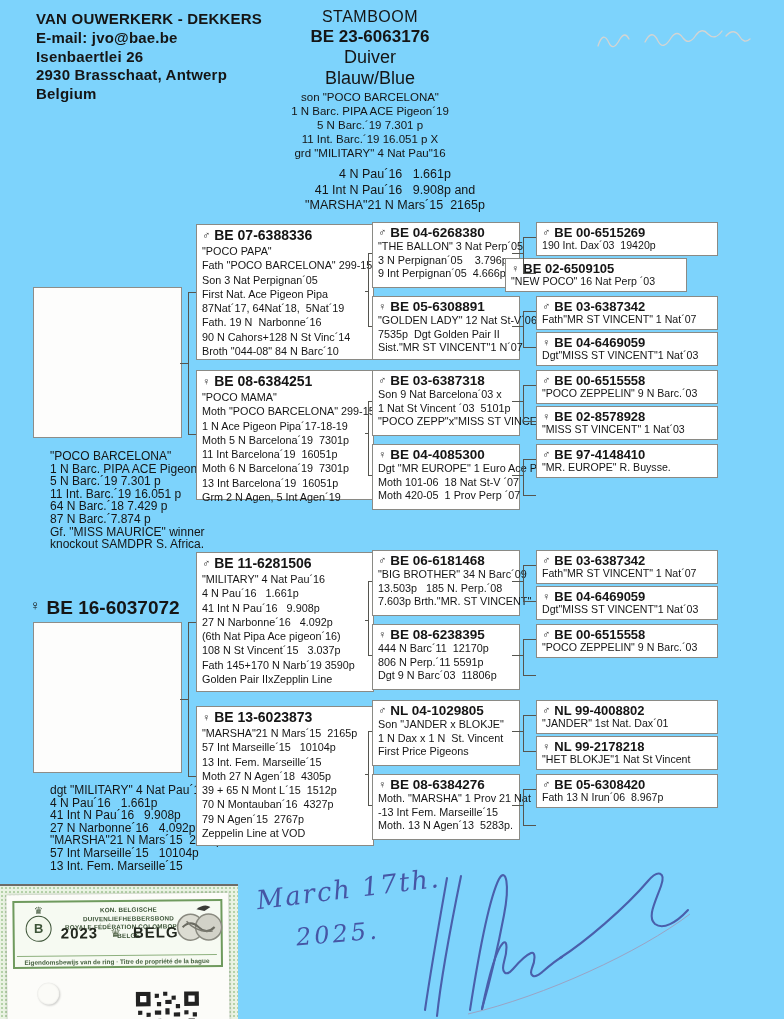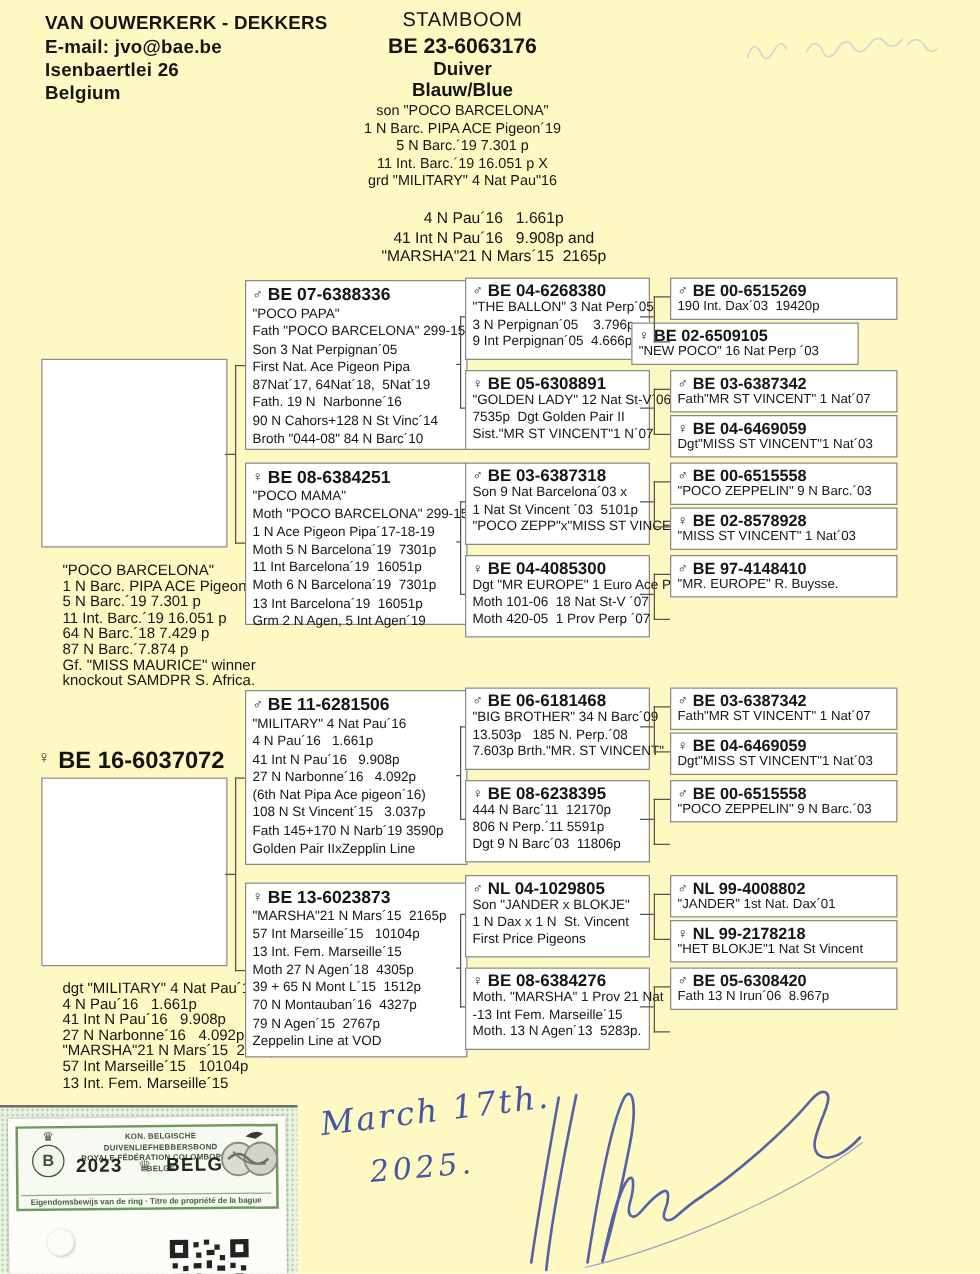--- a/index.html
+++ b/index.html
@@ -1,23 +1,23 @@
 <!DOCTYPE html>
 <html><head>
 <meta charset="utf-8">
 <style>
   html,body{margin:0;padding:0;background:#ffffff;}
-  #page{position:relative;width:784px;height:1019px;background:#fef9c3;overflow:hidden;
+  #page{position:relative;width:784px;height:1019px;background:#7dd3fc;overflow:hidden;
         font-family:"Liberation Sans",sans-serif;color:#151515;}
   
   .owner{position:absolute;left:36px;top:10px;font-weight:bold;font-size:15px;line-height:1.25;letter-spacing:.2px;}
   .center-head{position:absolute;left:248px;top:8px;width:244px;text-align:center;}
   .ch-title{font-size:16px;letter-spacing:.5px;}
   .ch-ring{font-size:17px;font-weight:bold;margin-top:1px;}
-  .ch-sex,.ch-color{font-size:15px;font-weight:bold;}
+  .ch-sex,.ch-color{font-size:18px;font-weight:normal;}
   .ch-lines{font-size:11.5px;line-height:1.22;margin-top:1px;}
   .ch-lines div,.perf div{white-space:pre;}
   .perf{position:absolute;left:230px;top:167px;width:330px;text-align:center;font-size:12.5px;line-height:1.25;}
   
   .phead{position:absolute;font-size:19px;font-weight:bold;}
   .phead .sexbig{font-size:14px;font-weight:normal;vertical-align:4px;margin-right:6px;}
   .photo{position:absolute;width:147px;height:149px;border:1px solid #8d8d89;background:#fdfdfc;}
   .ptext{position:absolute;font-size:12px;line-height:1.05;}
   .ptext div{white-space:pre;}
   
@@ -59,20 +59,21 @@
 </style>
 </head>
 <body>
 
 <div id="page">
 
   <div class="owner">
     <div>VAN OUWERKERK - DEKKERS</div>
     <div>E-mail: jvo@bae.be</div>
     <div>Isenbaertlei 26</div>
+    <div>2930 Brasschaat, Antwerp</div>
     <div>Belgium</div>
   </div>
 
   <div class="center-head">
     <div class="ch-title">STAMBOOM</div>
     <div class="ch-ring">BE 23-6063176</div>
     <div class="ch-sex">Duiver</div>
     <div class="ch-color">Blauw/Blue</div>
     <div class="ch-lines">
         <div>son "POCO BARCELONA"</div>

